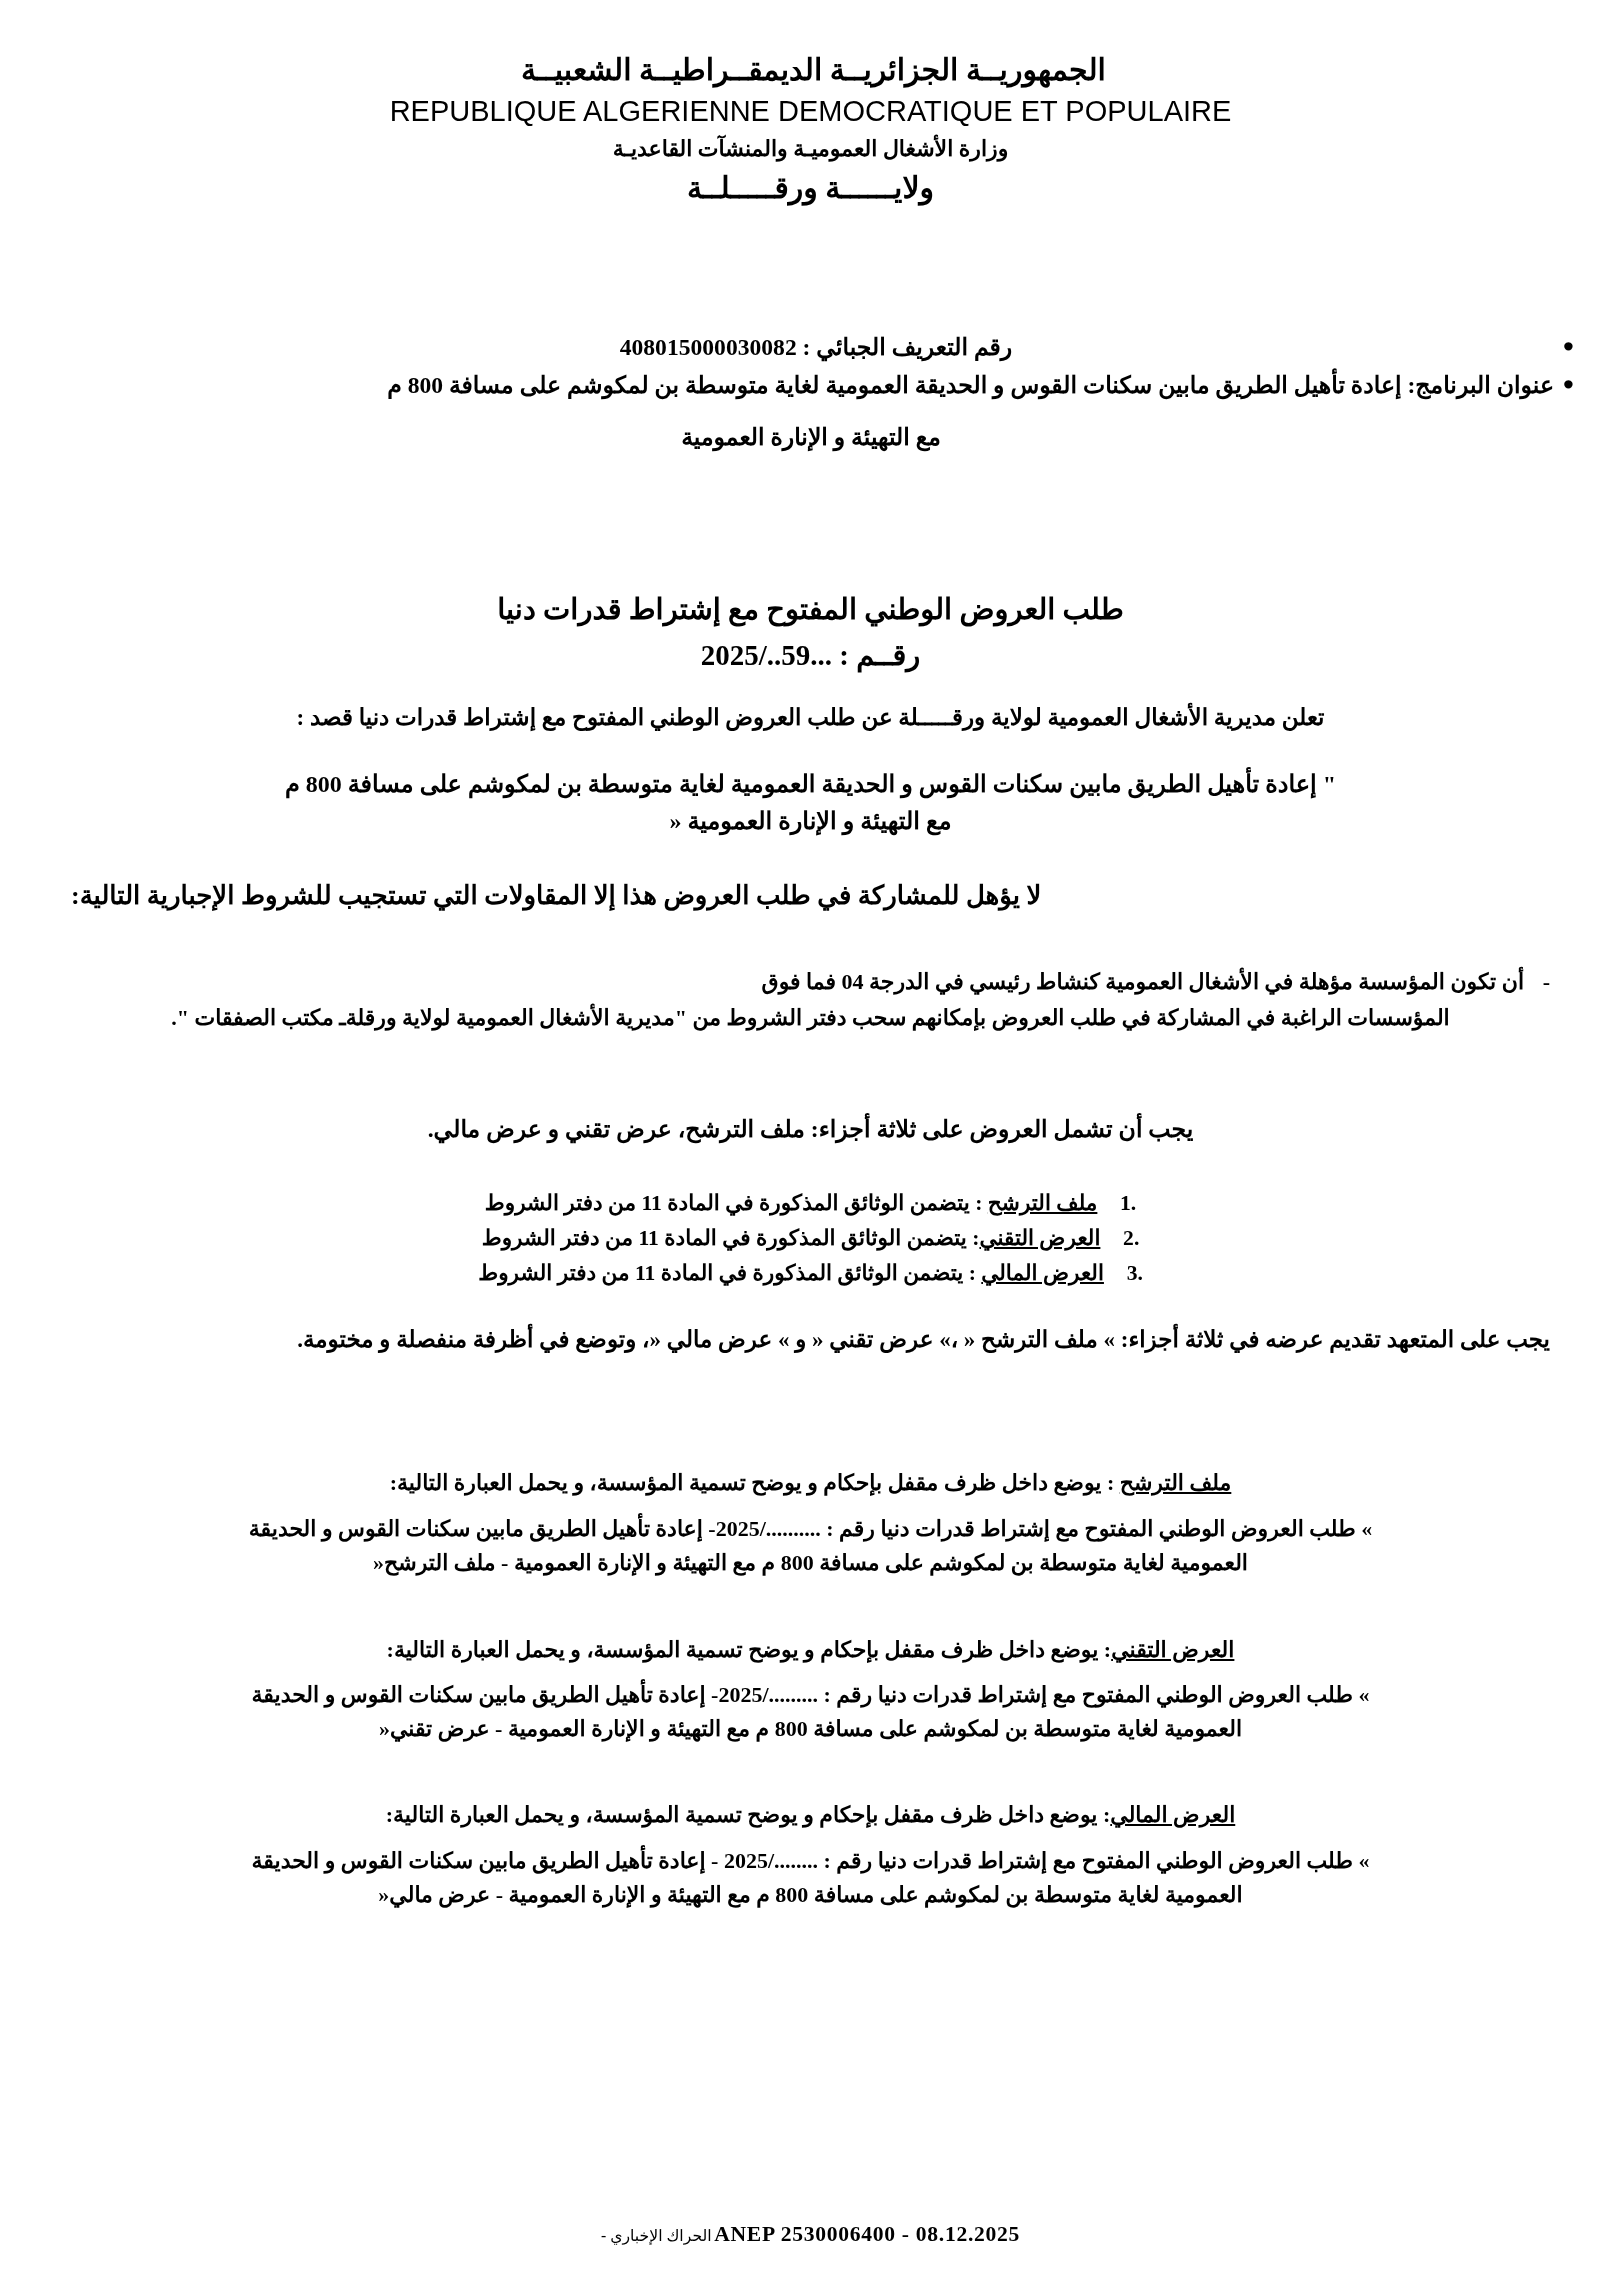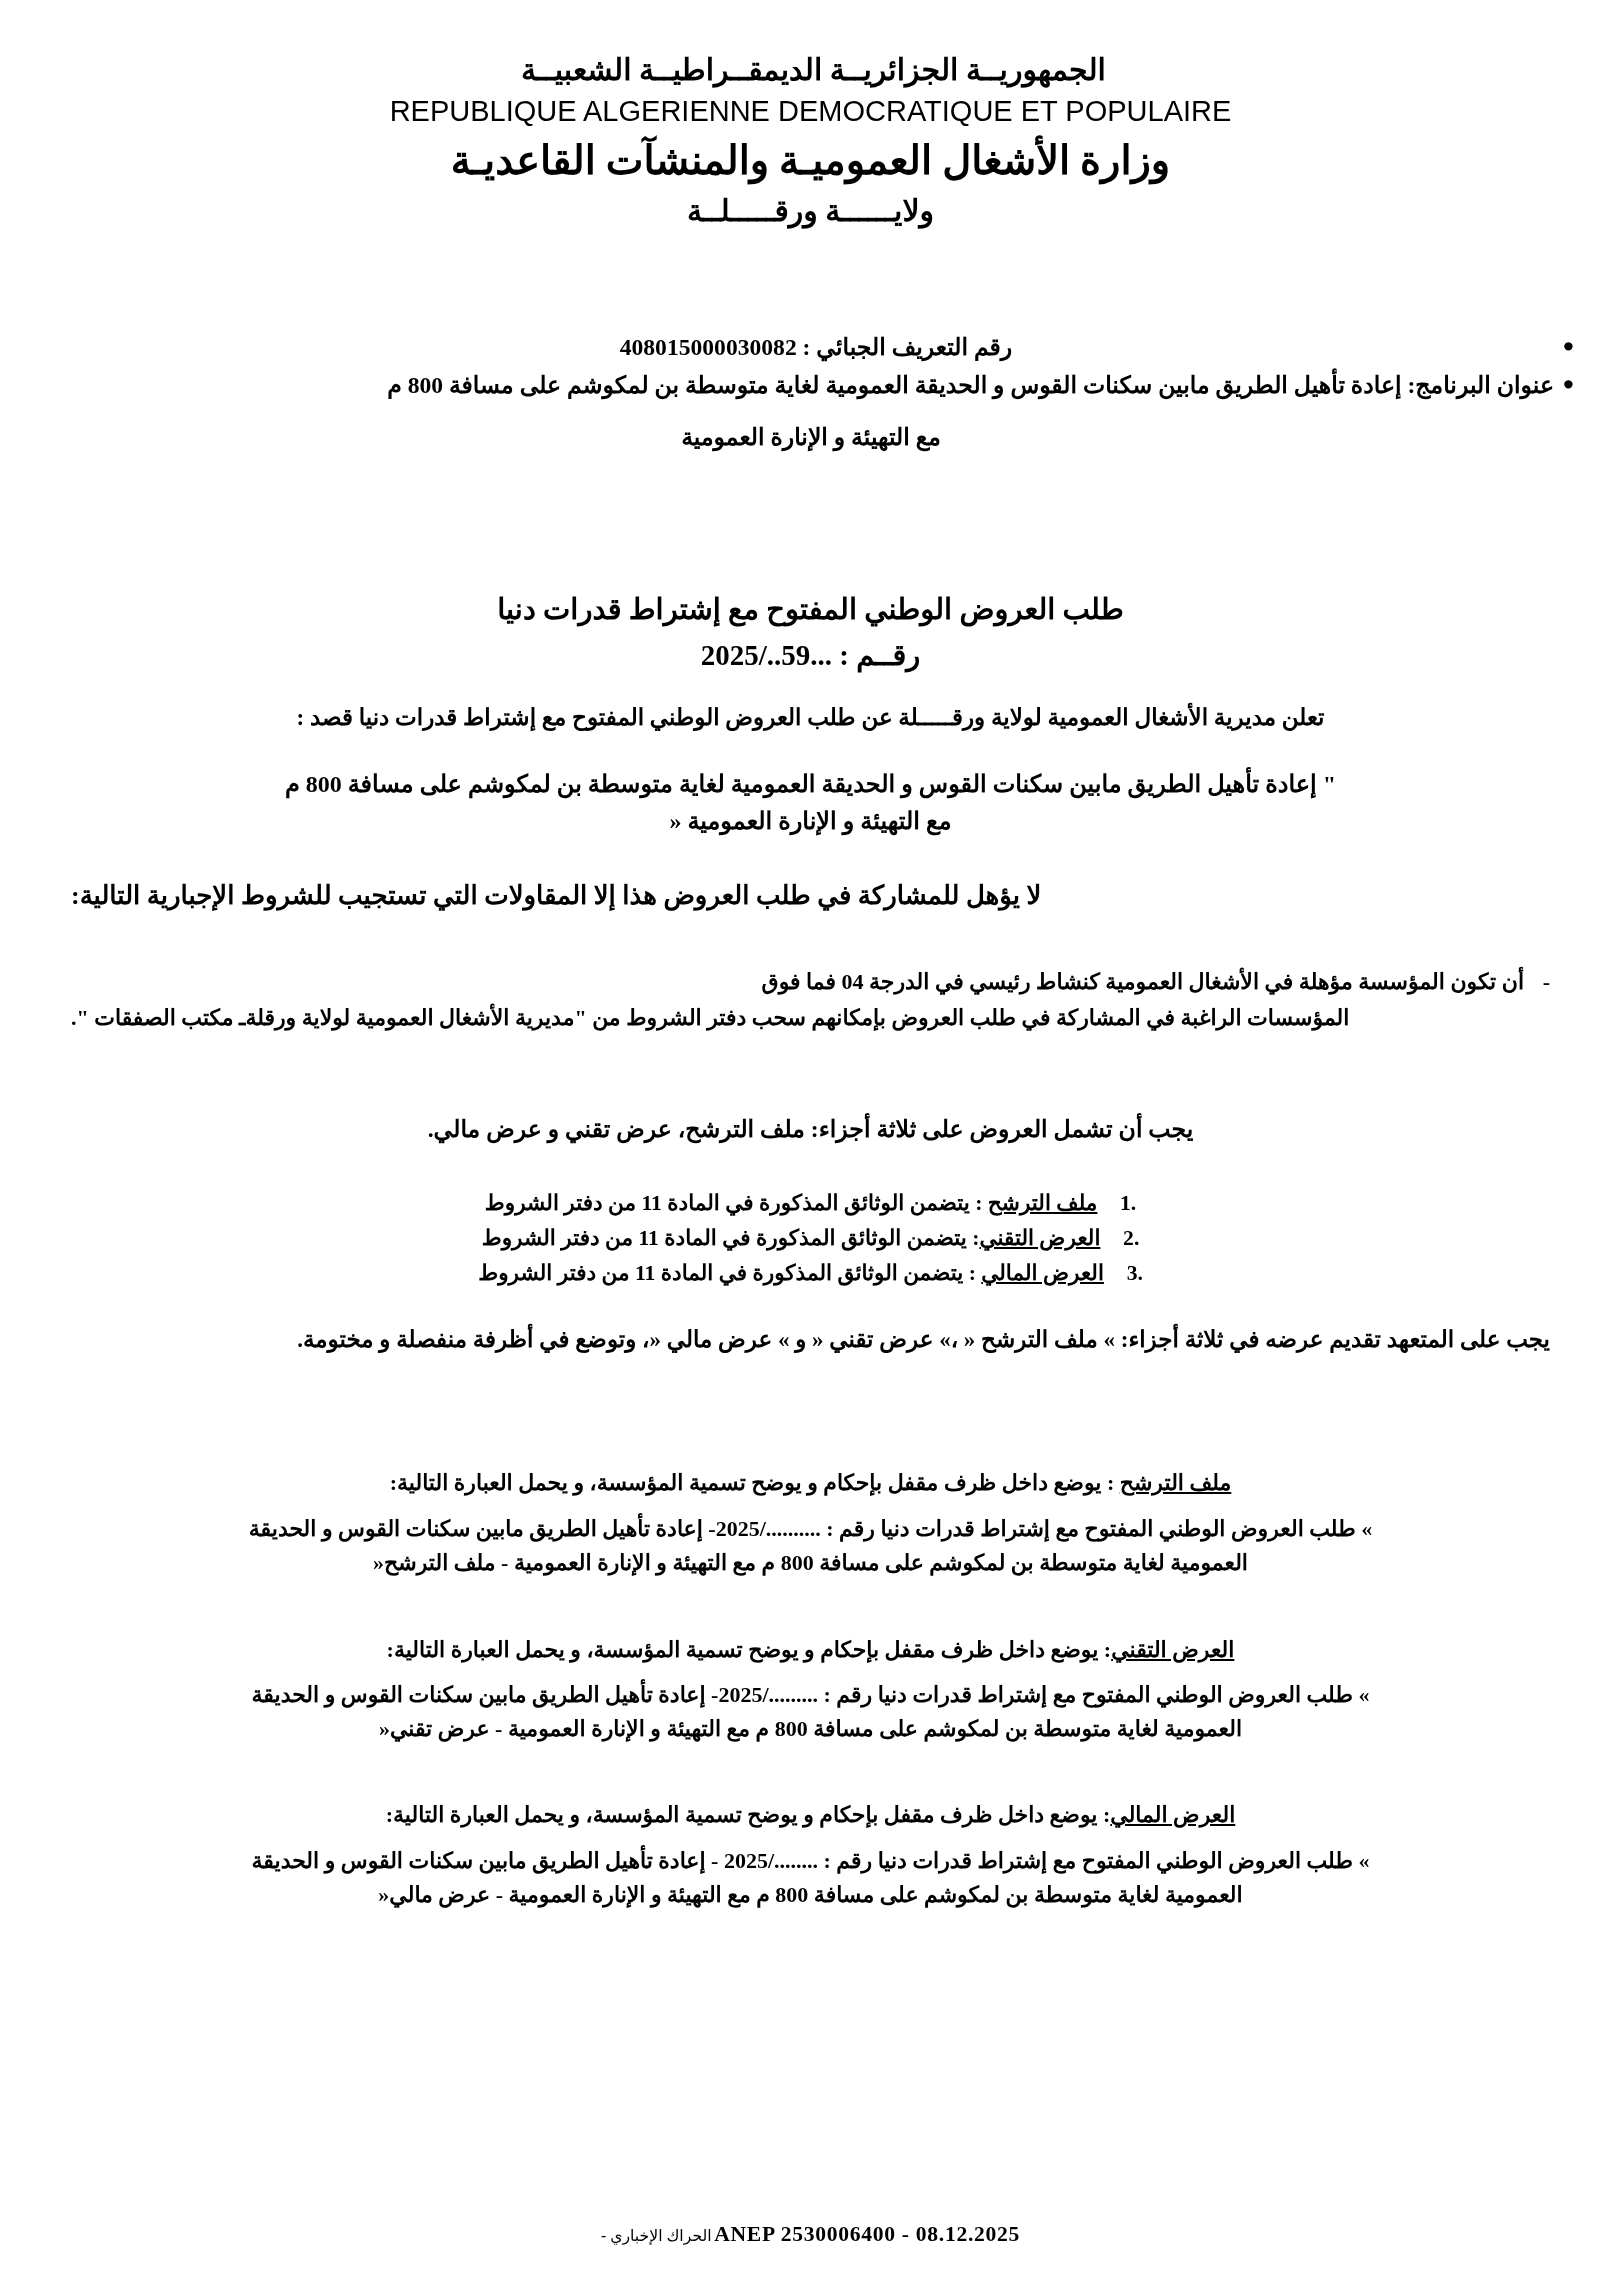--- a/index.html
+++ b/index.html
@@ -40,21 +40,21 @@
   .hdr-line-fr {
     font-family: "Liberation Sans", "DejaVu Sans", sans-serif;
     font-size: 29px;
     font-weight: normal;
     line-height: 1.35;
     direction: ltr;
     margin-top: 2.6px;
     margin-bottom: 3.9px;
   }
   .hdr-ministry {
-    font-size: 40px;
+    font-size: 22px;
     font-weight: bold;
     line-height: 1.3;
     margin-top: 3.9px;
   }
   .hdr-wilaya {
     font-size: 30px;
     font-weight: bold;
     line-height: 1.3;
     margin-top: 3.9px;
   }
@@ -163,21 +163,21 @@
     width: 26px;
   }
   .dash-text {
     flex: 1 1 auto;
   }
   .p-withdraw {
     top: 1001px;
     font-size: 22px;
     font-weight: bold;
     line-height: 1.5;
-    text-align: left;
+    text-align: center;
   }
   .p-parts {
     top: 1112px;
     font-size: 23.6px;
     font-weight: bold;
     line-height: 1.5;
     text-align: center;
   }
 
   

